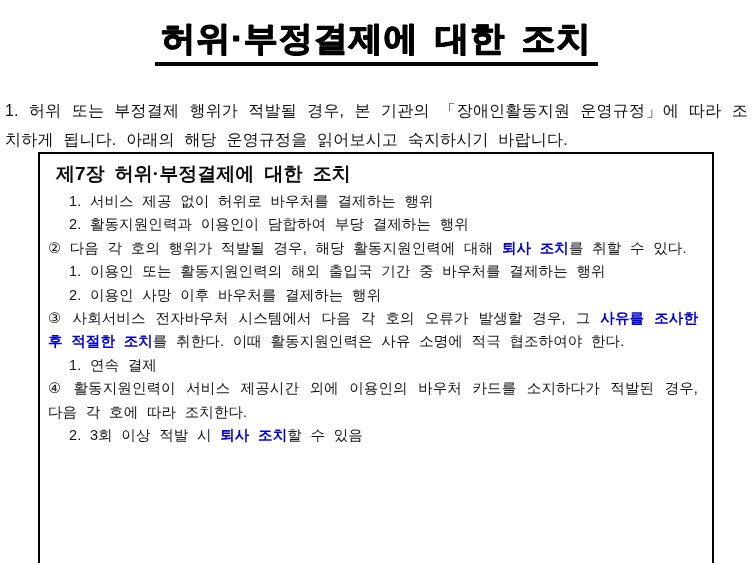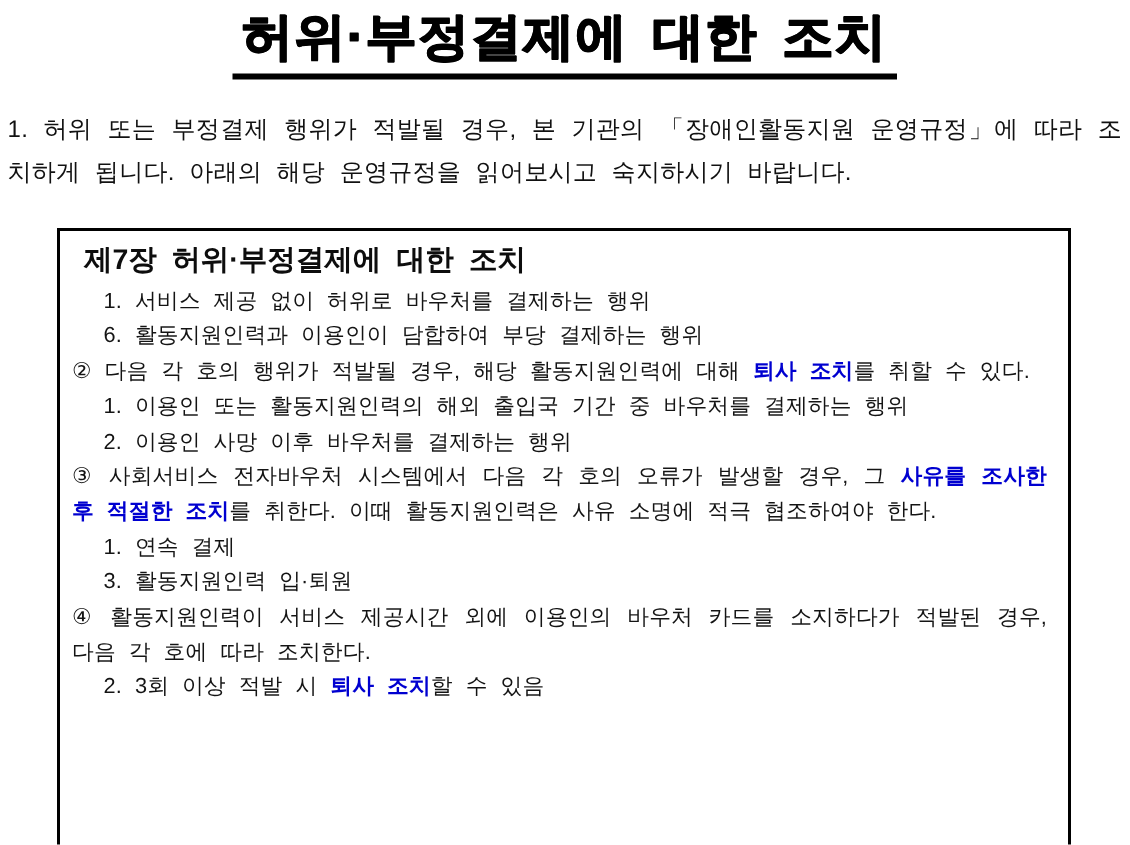--- a/index.html
+++ b/index.html
@@ -6,38 +6,38 @@
   body {
     width: 753px; height: 563px;
     background: #ffffff;
     color: #000000;
     font-family: "Liberation Sans", "DejaVu Sans", sans-serif;
     position: relative;
     overflow: hidden;
   }
   .title-wrap {
     text-align: center;
-    padding-top: 5px;
+    padding-top: 18px;
   }
   .doc-title {
     display: inline-block;
     font-size: 34px;
     line-height: 40px;
     font-weight: 900;
     letter-spacing: 1px;
     word-spacing: 6px;
     color: #000000;
     -webkit-text-stroke: 1px #000000;
     text-shadow: 0.6px 0 #000, -0.6px 0 #000;
     border-bottom: 4px solid #000000;
     padding: 0 6px 4px 6px;
     margin: 0;
   }
   .intro {
-    margin: 20px 5px 0 5px;
+    margin: 31px 5px 0 5px;
     font-size: 16px;
     line-height: 28.5px;
     text-align: justify;
     word-spacing: 5px;
     letter-spacing: 0.2px;
     color: #111111;
   }
   .reg-box {
     position: absolute;
     left: 38px; top: 152px;
@@ -84,23 +84,22 @@
 <div class="title-wrap">
   <h1 class="doc-title">허위·부정결제에 대한 조치</h1>
 </div>
 
 <p class="intro">1. 허위 또는 부정결제 행위가 적발될 경우, 본 기관의 「장애인활동지원 운영규정」에 따라  조치하게 됩니다. 아래의 해당 운영규정을 읽어보시고 숙지하시기 바랍니다.</p>
 
 <div class="reg-box">
   <div class="box-title">제7장 허위·부정결제에 대한 조치</div>
   <div>
       <div class="line indent"><span>1. 서비스 제공 없이 허위로 바우처를 결제하는 행위</span></div>
-      <div class="line indent"><span>6. 활동지원인력과 이용인이 담합하여 부당 결제하는 행위</span></div>
+      <div class="line indent"><span>2. 활동지원인력과 이용인이 담합하여 부당 결제하는 행위</span></div>
       <div class="line"><span>② 다음 각 호의 행위가 적발될 경우, 해당 활동지원인력에 대해 </span><span class="hl">퇴사 조치</span><span>를 취할 수 있다.</span></div>
       <div class="line indent"><span>1. 이용인 또는 활동지원인력의 해외 출입국 기간 중 바우처를 결제하는 행위</span></div>
       <div class="line indent"><span>2. 이용인 사망 이후 바우처를 결제하는 행위</span></div>
       <div class="line"><span>③ 사회서비스 전자바우처 시스템에서 다음 각 호의 오류가 발생할 경우, 그 </span><span class="hl">사유를 조사한 후 적절한 조치</span><span>를 취한다. 이때 활동지원인력은 사유 소명에 적극 협조하여야 한다.</span></div>
       <div class="line indent"><span>1. 연속 결제</span></div>
-      <div class="line indent"><span>3. 활동지원인력 입·퇴원</span></div>
       <div class="line"><span>④ 활동지원인력이 서비스 제공시간 외에 이용인의 바우처 카드를 소지하다가 적발된 경우, 다음 각 호에 따라 조치한다.</span></div>
       <div class="line indent"><span>2. 3회 이상 적발 시 </span><span class="hl">퇴사 조치</span><span>할 수 있음</span></div>
     </div>
 </div>
 
 </body></html>

